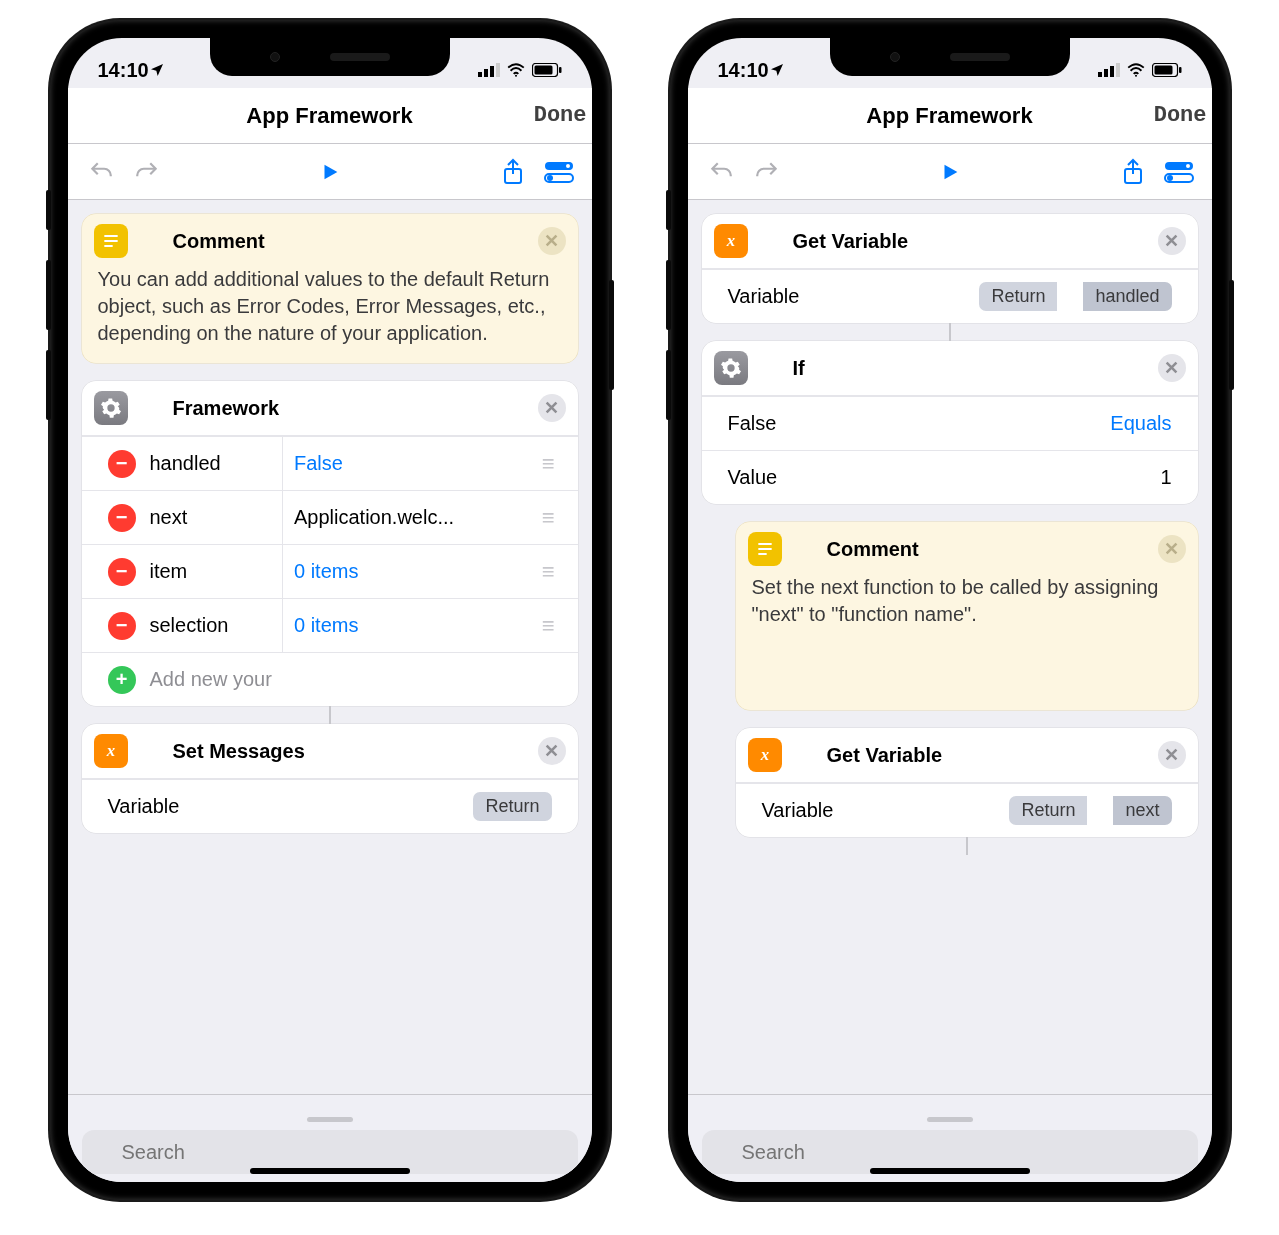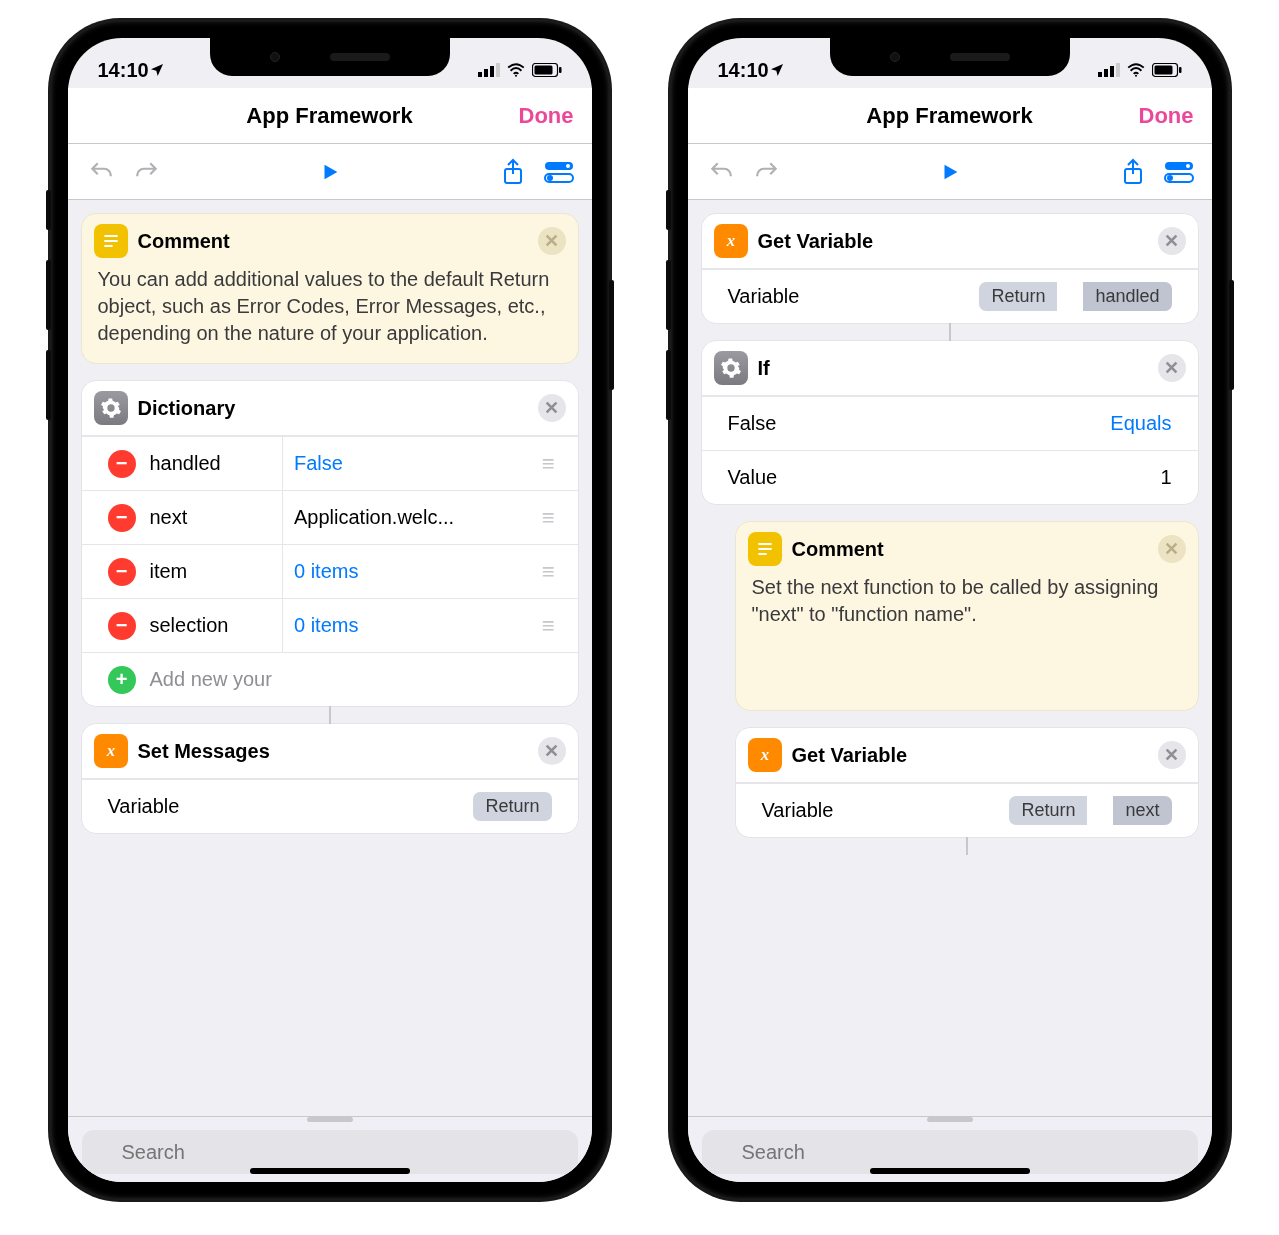--- a/index.html
+++ b/index.html
@@ -73,24 +73,25 @@
     display: flex;
     align-items: center;
     justify-content: center;
     background: #fff;
     border-bottom: 0.5px solid #c8c7cc;
     position: relative;
   }
   .nav-title { font-size: 22px; font-weight: 600; }
   .nav-done {
     position: absolute;
-    right: 18px;
-    color: #ec4899;
+    right: 5px;
+    color: #404040;
     font-size: 22px;
     font-weight: 600;
+    font-family: Liberation Mono, monospace;
   }
   .toolbar {
     height: 56px;
     background: #fff;
     border-bottom: 0.5px solid #c8c7cc;
     display: flex;
     align-items: center;
     padding: 0 14px;
     gap: 8px;
   }
@@ -125,21 +126,21 @@
   .action-icon {
     width: 34px; height: 34px;
     border-radius: 8px;
     display: flex; align-items: center; justify-content: center;
     color: #fff;
     flex-shrink: 0;
   }
   .ic-yellow { background: #f2c200; }
   .ic-gray   { background: #8e8e93; background: linear-gradient(#9a9aa0,#7a7a80); }
   .ic-orange { background: #ff8a00; }
-  .card-title { font-size: 20px; font-weight: 600; flex: 1; }
+  .card-title { font-size: 20px; font-weight: 600; flex: 1; margin-left: 35px; }
   .close-btn {
     width: 28px; height: 28px; border-radius: 50%;
     background: #e5e5ea; color: #8e8e93;
     display: flex; align-items: center; justify-content: center;
     font-size: 18px; font-weight: bold;
   }
   .card.comment { background: #fdf6e1; box-shadow: 0 0 0 0.5px #e8dcb5; }
   .card.comment .card-header { border-bottom: none; padding-bottom: 4px;}
   .card.comment .close-btn { background: #ece3c3; color: #b8ae8a;}
   .comment-body {
@@ -189,21 +190,21 @@
   }
   .token.right { border-radius: 0 7px 7px 0; background:#bfc4d0; }
   .token.solo { border-radius: 7px; }
   .connector {
     display:flex; justify-content:center;
     margin: -18px 0 0 0; padding-bottom:0;
   }
   .connector .line { width:2px; height:18px; background:#c7c7cc; }
   .search-area {
     background: rgba(239,239,244,0.94);
-    padding: 0 14px 8px;
+    padding: 22px 14px 8px;
     border-top: 0.5px solid #c8c7cc;
   }
   .handle { width: 46px; height:5px; background:#c7c7cc; border-radius:3px; margin: 0 auto 8px;}
   .search-input {
     width: 100%; height: 44px;
     background: #e3e3e8; border: none; border-radius: 12px;
     padding: 0 14px 0 40px; font-size: 20px;
     color: #8e8e93;
     position: relative;
   }
@@ -319,21 +320,21 @@
         <div class="comment-body">You can add additional values to the default Return object, such as Error Codes, Error Messages, etc., depending on the nature of your application.</div>
       </div>
 
       <div class="card">
         <div class="card-header">
           <div class="action-icon ic-gray">
               <svg width="22" height="22" viewBox="0 0 24 24" fill="#fff">
                 <path d="M12 8a4 4 0 100 8 4 4 0 000-8zm9 4a9 9 0 01-.2 1.9l2.1 1.6-2 3.4-2.5-1a8 8 0 01-3.3 1.9l-.4 2.7h-4l-.4-2.7a8 8 0 01-3.3-1.9l-2.5 1-2-3.4 2.1-1.6A9 9 0 013 12a9 9 0 01.2-1.9L1.1 8.5l2-3.4 2.5 1a8 8 0 013.3-1.9L9.3 1.5h4l.4 2.7a8 8 0 013.3 1.9l2.5-1 2 3.4-2.1 1.6A9 9 0 0121 12z"></path>
               </svg>
             </div>
-          <div class="card-title">Dictionary</div>
+          <div class="card-title">Framework</div>
           <div class="close-btn">✕</div>
         </div>
         <div class="dict-row">
           <div class="del-btn">−</div>
           <div class="dict-key">handled</div>
           <div class="dict-sep"></div>
           <div class="dict-val link">False</div>
           <div class="grip">≡</div>
         </div>
         <div class="dict-row">

